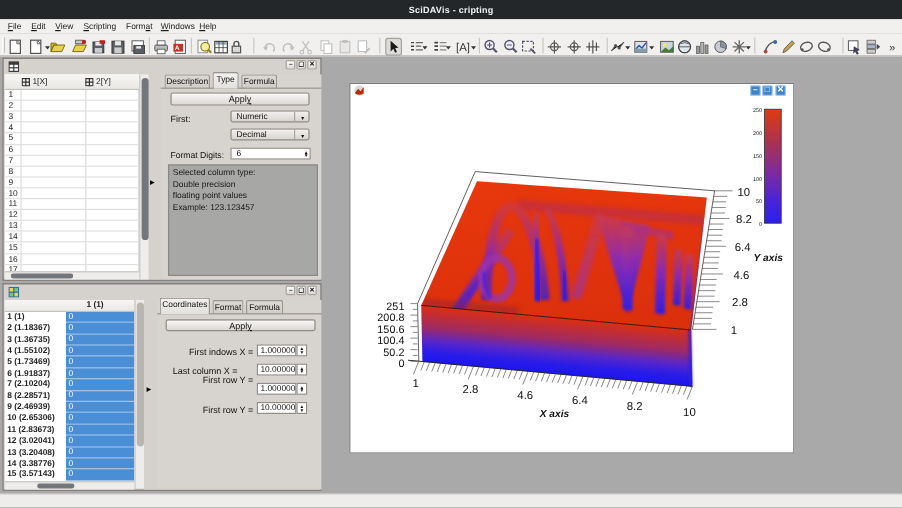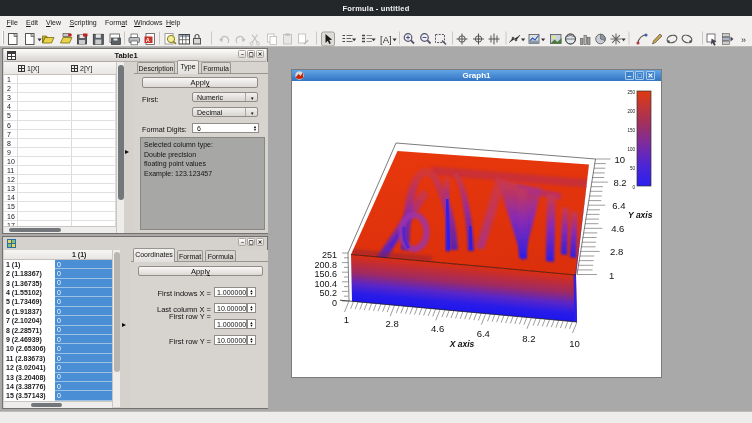--- a/index.html
+++ b/index.html
@@ -53,21 +53,21 @@
 
 
 .mcell { position:absolute; background:#4a8fd6; color:#fff; font-size:7px; border-bottom:1px solid #9ec1e4; }
 
 #graphwin { position:absolute; left:291px; top:69px; width:371px; height:309px; background:#fff; border:1px solid #7b7b7b; }
 #gtitle { position:absolute; left:0; top:0; width:369px; height:11px;
   background:linear-gradient(#61a5e6,#3273c2); color:#fff; font-weight:bold; font-size:8px; text-align:center; line-height:12px; }
 .gbtn { position:absolute; top:1px; width:9px; height:9px; background:#3f83cd; border:1px solid #a6c9ee; border-radius:1px; color:#fff; font-size:7px; line-height:8px; text-align:center; font-weight:bold;}
 </style></head>
 <body>
-<div id="titlebar" class="abs">Formula - untitled</div>
+<div id="titlebar" class="abs">SciDAVis - cripting</div>
 <div id="menubar" class="abs">
   <span style="left:6.5px"><u>F</u>ile</span>
   <span style="left:26px"><u>E</u>dit</span>
   <span style="left:46px"><u>V</u>iew</span>
   <span style="left:69.5px"><u>S</u>cripting</span>
   <span style="left:105px">Form<u>a</u>t</span>
   <span style="left:134px"><u>W</u>indows</span>
   <span style="left:166px"><u>H</u>elp</span>
 </div>
 <div id="toolbar" class="abs">
@@ -271,21 +271,20 @@
         <rect x="2" y="4.8" width="7" height="3.2" fill="#aab4c8" stroke="#555" stroke-width="0.6"></rect>
         <rect x="2" y="8.6" width="7" height="3.2" fill="#ccc" stroke="#555" stroke-width="0.6"></rect>
         <path d="M10 4 l3 2.5 l-3 2.5" fill="#445"></path>
       </g>
       <text x="741" y="14.5" font-size="9" fill="#333" font-family="Liberation Sans">»</text>
     </svg>
   </div>
 <div id="statusbar" class="abs"></div>
 
 <div class="win" id="table1" style="left:2px; top:48px; width:266px; height:186px;">
-  <div class="wtitle">Table1</div>
   <svg class="wicon" viewBox="0 0 9 9">
       <rect x="0" y="0" width="9" height="9" fill="#3a3a3a"></rect>
       <rect x="1" y="3" width="3" height="2" fill="#fff"></rect>
       <rect x="5" y="3" width="3" height="2" fill="#fff"></rect>
       <rect x="1" y="6" width="3" height="2" fill="#fff"></rect>
       <rect x="5" y="6" width="3" height="2" fill="#fff"></rect>
     </svg>
   <div class="wbtns"><span class="wbtn">–</span><span class="wbtn">▢</span><span class="wbtn">✕</span></div>
   <div class="gridwrap" style="left:1px;top:13px;width:112px;height:164px;">
 <div class="colhead" style="left:0;top:0;width:112px;height:13px;"></div>
@@ -465,21 +464,21 @@
 <div style="position:absolute;left:0;top:11px;right:0;height:1px;background:#98948f;"></div>
 <div class="btn" style="left:7px;top:16px;width:125px;height:10px;line-height:9px;">Appl<u>y</u></div>
 <div class="lbl" style="left:0px;top:39px;width:80px;text-align:right;">First indows X =</div>
 <div class="spin" style="left:83px;top:37px;width:33px;height:10px;overflow:hidden;">
         <span style="position:absolute;left:2px;top:1px;">1.00000000</span>
       </div>
 <div class="spin" style="left:116px;top:37px;width:9px;height:10px;">
         <span class="ar" style="top:1px;right:1.5px;">▲</span>
         <span class="ar" style="bottom:1px;right:1.5px;">▼</span>
       </div>
-<div class="lbl" style="left:0px;top:55px;width:80px;text-align:right;">Last column X =</div>
+<div class="lbl" style="left:0px;top:55px;width:80px;text-align:center;">Last column X =</div>
 <div class="spin" style="left:83px;top:53px;width:33px;height:10px;overflow:hidden;">
         <span style="position:absolute;left:2px;top:1px;">10.0000000</span>
       </div>
 <div class="spin" style="left:116px;top:53px;width:9px;height:10px;">
         <span class="ar" style="top:1px;right:1.5px;">▲</span>
         <span class="ar" style="bottom:1px;right:1.5px;">▼</span>
       </div>
 <div class="lbl" style="left:0px;top:62px;width:80px;text-align:right;">First row Y =</div>
 <div class="spin" style="left:83px;top:69px;width:33px;height:10px;overflow:hidden;">
         <span style="position:absolute;left:2px;top:1px;">1.00000000</span>
@@ -493,21 +492,20 @@
         <span style="position:absolute;left:2px;top:1px;">10.0000000</span>
       </div>
 <div class="spin" style="left:116px;top:85px;width:9px;height:10px;">
         <span class="ar" style="top:1px;right:1.5px;">▲</span>
         <span class="ar" style="bottom:1px;right:1.5px;">▼</span>
       </div>
 </div>
 </div>
 
 <div id="graphwin">
-  <div id="gtitle">Graph1</div>
   <svg class="wicon" style="left:3px;top:1px" viewBox="0 0 9 9">
       <circle cx="4.5" cy="4.5" r="4.2" fill="#d8d8d8"></circle>
       <path d="M1 6 L3.5 3 L5.5 5 L8 1.5 L8 7 Q4.5 9 1 7 Z" fill="#cc2200"></path>
     </svg>
   <div class="gbtn" style="right:27px">–</div>
   <div class="gbtn" style="right:17px">□</div>
   <div class="gbtn" style="right:6px">✕</div>
   <svg width="369" height="297" style="position:absolute;left:0;top:11px">
       <defs>
         <linearGradient id="ff" gradientUnits="userSpaceOnUse" x1="57" y1="173" x2="52.7" y2="219.8">

